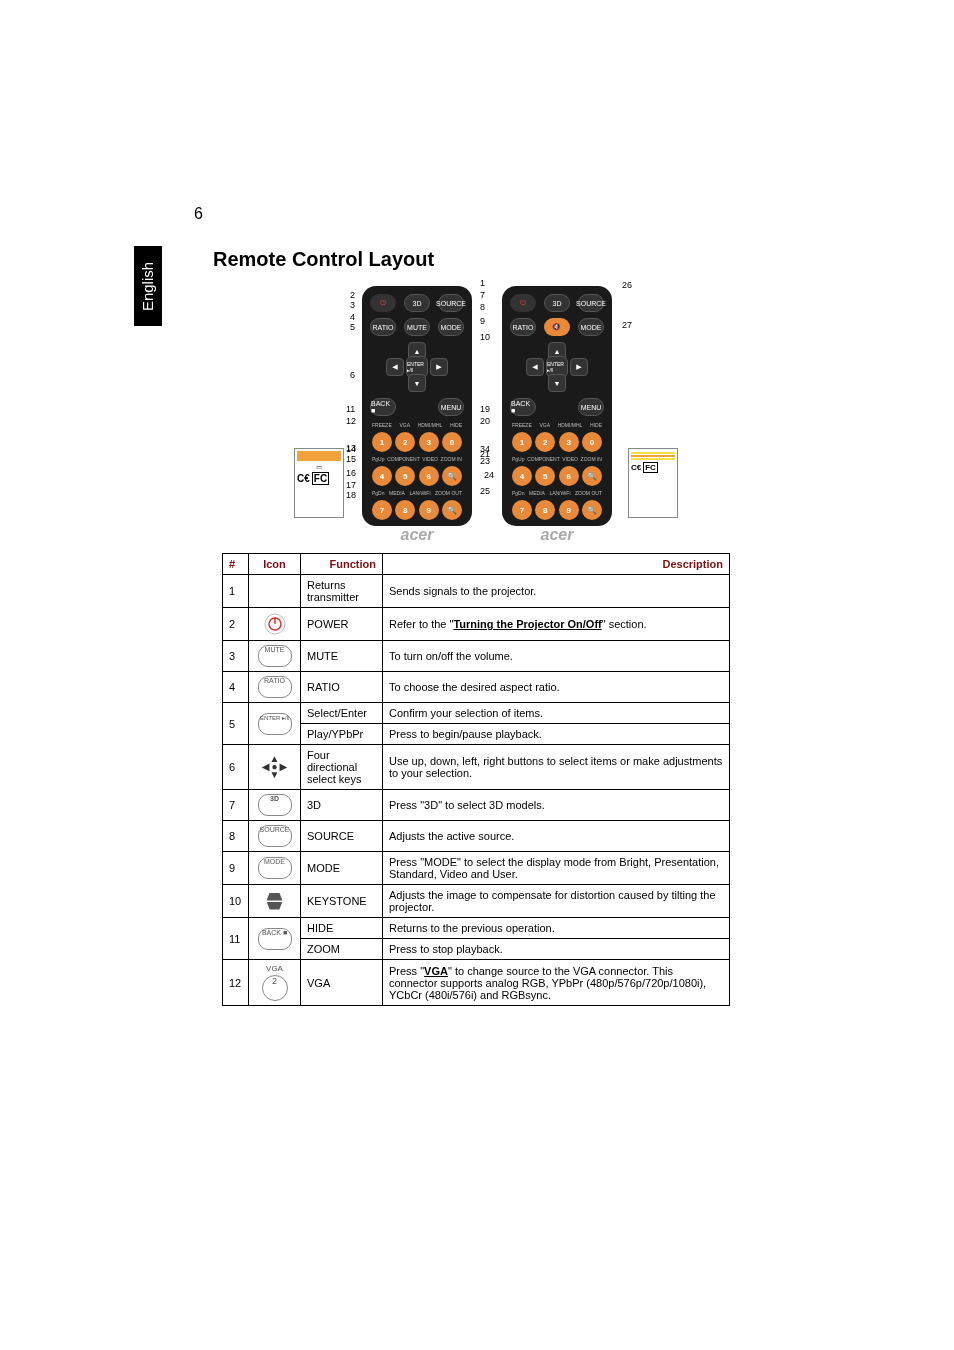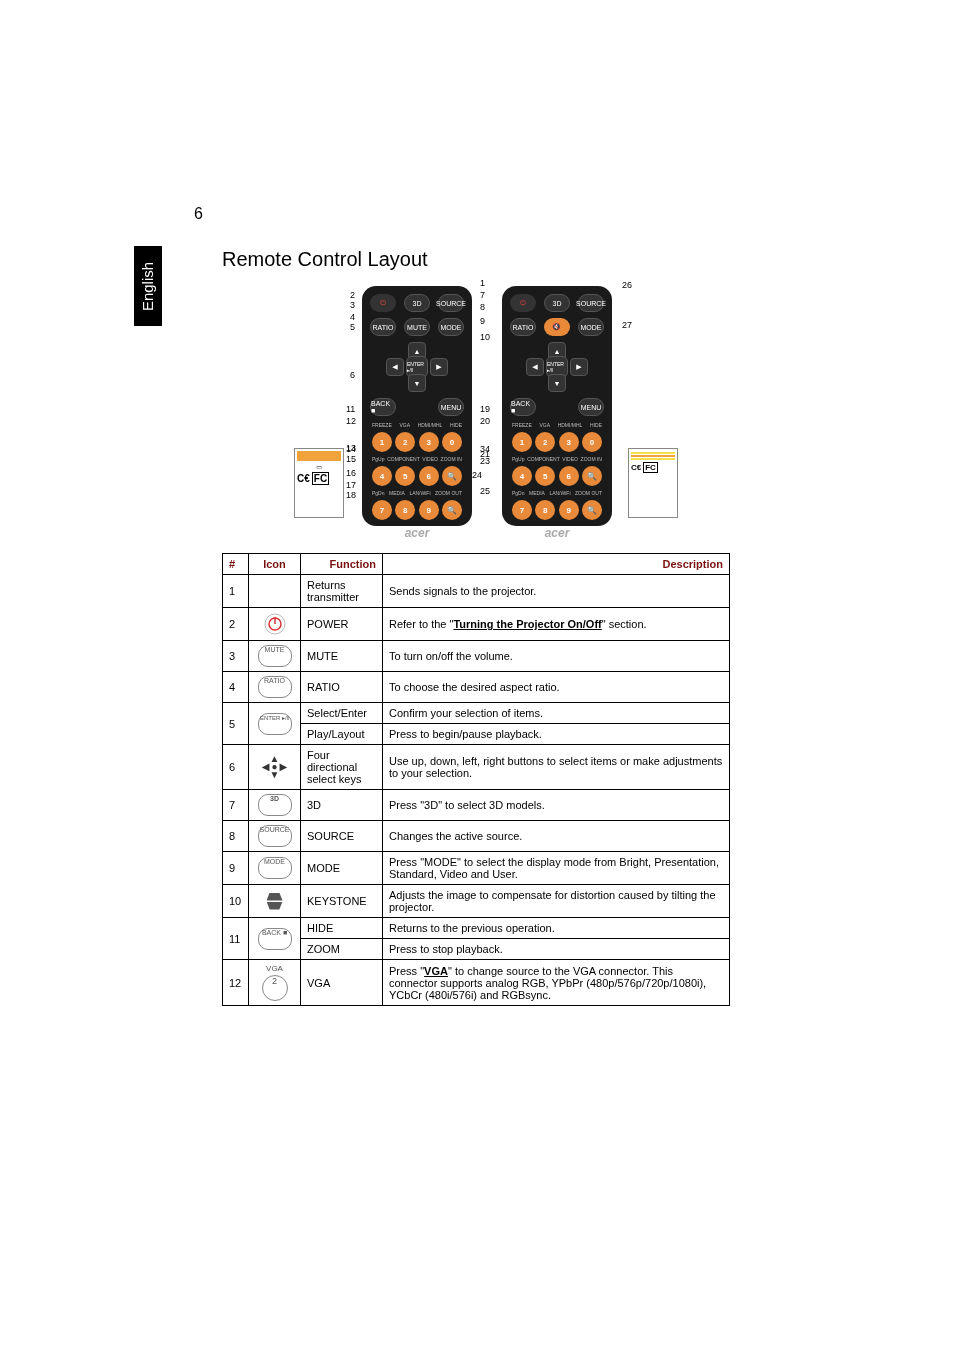--- a/index.html
+++ b/index.html
@@ -28,24 +28,24 @@
     font-size: 15px;
   }
   .page-num {
     position: absolute;
     left: 194px;
     top: 205px;
     font-size: 16px;
   }
   .title {
     position: absolute;
-    left: 222px;
+    left: 213px;
     top: 248px;
     font-size: 20px;
-    font-weight: normal;
+    font-weight: bold;
   }
   .diagram-area {
     position: absolute;
     left: 222px;
     top: 278px;
     width: 510px;
     height: 260px;
   }
   .remote {
     position: absolute;
@@ -75,21 +75,21 @@
   .remote .numrow { display:flex; justify-content: space-between; margin: 4px 2px; }
   .remote .dpad {
     position: relative; width: 70px; height: 50px; margin: 4px auto 6px;
   }
   .remote .dpad .dp { position:absolute; width:18px; height:18px; background:#333; border:1px solid #555; border-radius:4px; color:#fff; font-size:7px; display:flex; align-items:center; justify-content:center;}
   .remote .dpad .up { left:26px; top:0; }
   .remote .dpad .down { left:26px; bottom:0; }
   .remote .dpad .left { left:4px; top:16px; }
   .remote .dpad .right { right:4px; top:16px; }
   .remote .dpad .center { left:24px; top:14px; width:22px; height:22px; border-radius:6px; }
-  .remote .brand { text-align:center; color:#aaa; font-style:italic; font-size:12px; margin-top:6px; font-weight:bold;}
+  .remote .brand { text-align:center; color:#aaa; font-style:italic; font-size:16px; margin-top:6px; font-weight:bold;}
   .remote .labels-row { display:flex; justify-content:space-between; font-size:5px; color:#bbb; margin:2px 2px 0; }
 
   .callout-label {
     position: absolute;
     font-size: 9px;
     color: #000;
   }
 
   .badge {
     position: absolute;
@@ -178,21 +178,21 @@
     <div class="callout-label" style="left:258px; top:0px;">1</div>
     <div class="callout-label" style="left:258px; top:12px;">7</div>
     <div class="callout-label" style="left:258px; top:24px;">8</div>
     <div class="callout-label" style="left:258px; top:38px;">9</div>
     <div class="callout-label" style="left:258px; top:54px;">10</div>
     <div class="callout-label" style="left:258px; top:126px;">19</div>
     <div class="callout-label" style="left:258px; top:138px;">20</div>
     <div class="callout-label" style="left:258px; top:163px;margin-top:8px;">21</div>
     <div class="callout-label" style="left:258px; top:166px;">34</div>
     <div class="callout-label" style="left:258px; top:178px;">23</div>
-    <div class="callout-label" style="left:250px; top:192px;">24</div>
+    <div class="callout-label" style="left:262px; top:192px;">24</div>
     <div class="callout-label" style="left:258px; top:208px;">25</div>
     <div class="callout-label" style="left:400px; top:2px;">26</div>
     <div class="callout-label" style="left:400px; top:42px;">27</div>
 
     <div class="remote left">
       <div class="row">
         <div class="btn red">⏻</div>
         <div class="btn dark">3D</div>
         <div class="btn dark">SOURCE</div>
       </div>
@@ -378,21 +378,21 @@
 
       <tr>
         <td class="col-num" rowspan="2">5</td>
         <td class="col-icon icon-cell" rowspan="2">
             <div class="icon-box" style="font-size:6px;">ENTER ▸/‖</div>
           </td>
         <td>Select/Enter</td>
         <td class="desc">Confirm your selection of items.</td>
       </tr>
       <tr>
-        <td>Play/Layout</td>
+        <td>Play/YPbPr</td>
         <td class="desc">Press to begin/pause playback.</td>
       </tr>
 
       <tr>
         <td class="col-num">6</td>
         <td class="col-icon icon-cell">
           <div class="dir-icon">
               <span>▲</span>
               <div class="mid">
                 <span>◀</span>
@@ -414,21 +414,21 @@
         <td>3D</td>
         <td class="desc">Press "3D" to select 3D models.</td>
       </tr>
 
       <tr>
         <td class="col-num">8</td>
         <td class="col-icon icon-cell">
             <div class="icon-box">SOURCE</div>
           </td>
         <td>SOURCE</td>
-        <td class="desc">Changes the active source.</td>
+        <td class="desc">Adjusts the active source.</td>
       </tr>
 
       <tr>
         <td class="col-num">9</td>
         <td class="col-icon icon-cell">
             <div class="icon-box">MODE</div>
           </td>
         <td>MODE</td>
         <td class="desc">Press "MODE" to select the display mode from Bright, Presentation, Standard, Video and User.</td>
       </tr>

